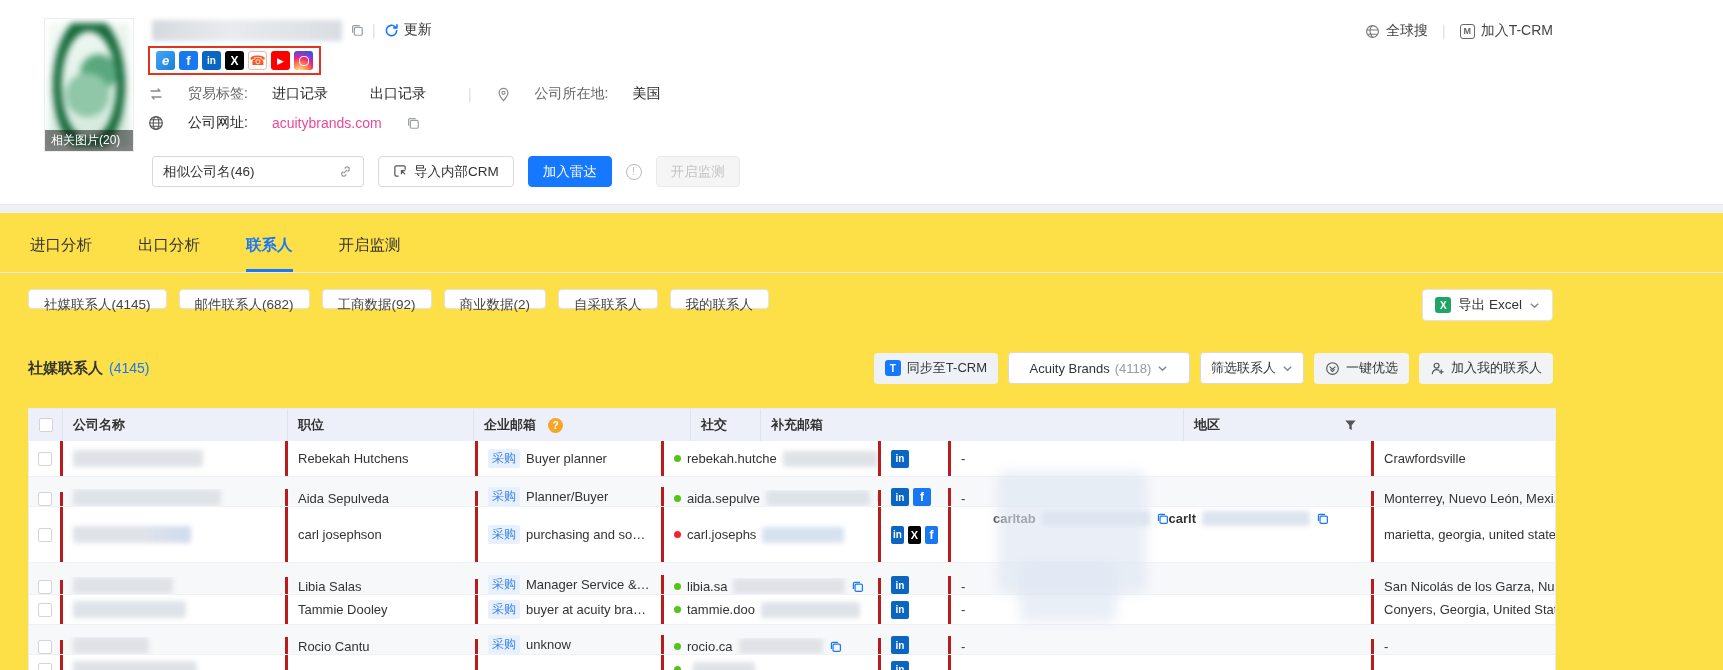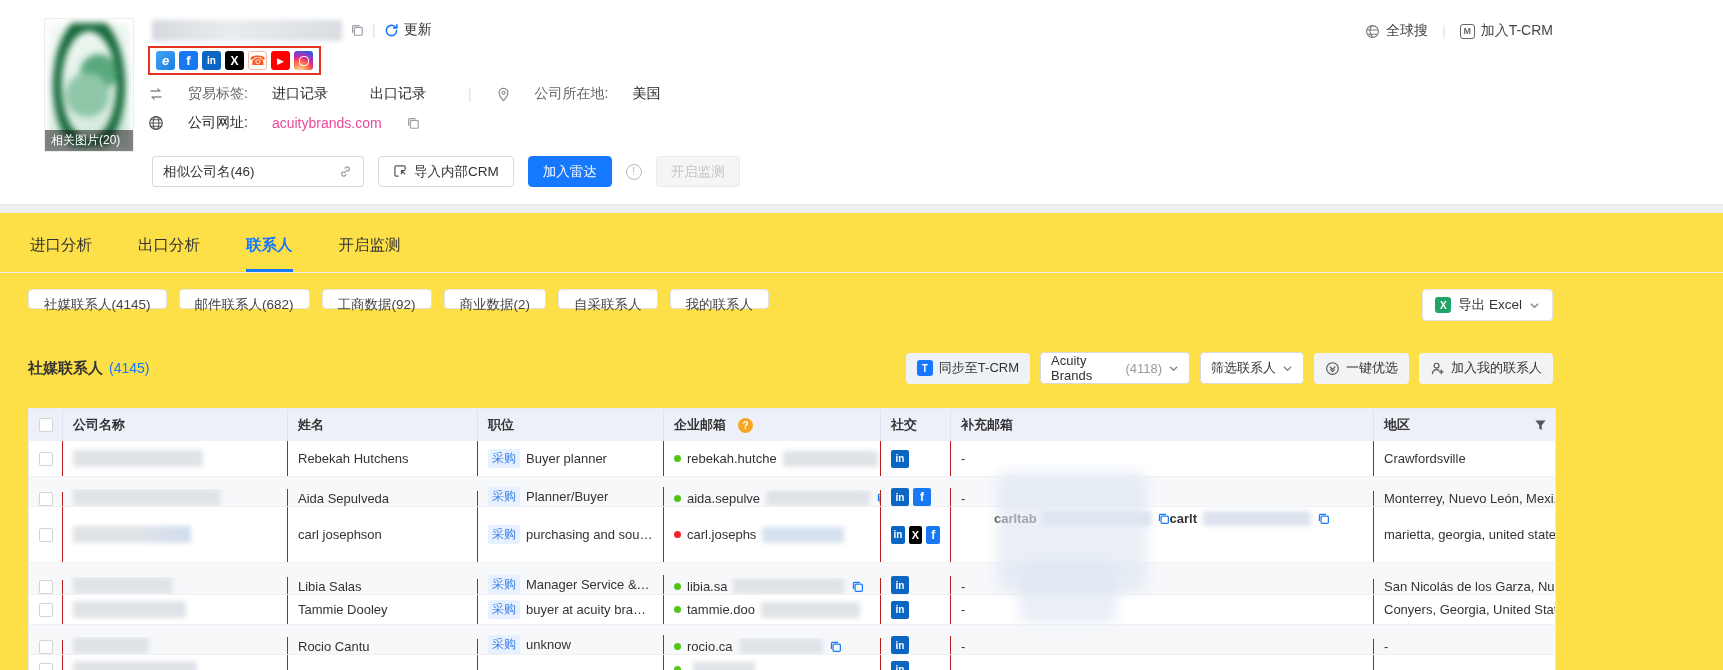--- a/index.html
+++ b/index.html
@@ -81,21 +81,21 @@
   .gray-btn { height:31px; background:#f2f3f5; border-radius:4px; display:flex; align-items:center; gap:6px; padding:0 11px; color:#333; cursor:pointer; }
   .chev { flex:none; }
 
   
   .table-wrap { position:absolute; top:195px; left:28px; width:1528px; bottom:0; overflow:hidden; border:1px solid #e9ebf2; border-bottom:0; background:#fff; }
   .thead { display:flex; background:#eef0f9; height:32px; align-items:stretch; font-weight:bold; color:#333; }
   .thead .cell { border-right:1px solid #dfe3f0; display:flex; align-items:center; }
   .thead .cell:last-child { border-right:0; }
   .trow { display:flex; min-height:30px; border-bottom:1px solid #f0f1f5; align-items:stretch; background:#fff; }
   .trow:nth-of-type(2n) { background:#f7f8fa;align-items:flex-end; }
-  .trow .cell { border-right:1px solid #b91c1c; display:flex; align-items:center; overflow:hidden; }
+  .trow .cell { border-right:3px solid #b91c1c; display:flex; align-items:center; overflow:hidden; }
   .trow .cell:last-child { border-right:0; }
   .cell { padding:0 10px; white-space:nowrap; }
   .c-check { width:34px; justify-content:center; padding:0; flex:none; }
   .c-company { width:225px; flex:none; }
   .c-name { width:190px; flex:none; }
   .c-pos { width:186px; flex:none; gap:6px; }
   .c-email { width:217px; flex:none; gap:6px; }
   .c-social { width:70px; flex:none; gap:4px; }
   .c-extra { width:423px; flex:none; }
   .c-region { width:183px; flex:none; }
@@ -288,21 +288,21 @@
     </div>
 
     <div class="toolbar-row">
       <span class="tb-title">社媒联系人</span>
       <span class="tb-count">(4145)</span>
       <div class="tb-controls">
         <div class="sync-btn">
           <span class="sync-ic">T</span>
           <span>同步至T-CRM</span>
         </div>
-        <div class="select-box" style="width:150px; justify-content:space-between;">
+        <div class="select-box" style="width:182px; justify-content:center;">
           <span style="display:flex; gap:5px; align-items:center;">
             <span>Acuity Brands</span>
             <span class="count-gray">(4118)</span>
           </span>
           <svg class="chev" width="11" height="11" viewBox="0 0 12 12">
               <path d="M2 4l4 4 4-4" fill="none" stroke="#888" stroke-width="1.5"></path>
             </svg>
         </div>
         <div class="select-box">
           <span>筛选联系人</span>
@@ -327,21 +327,20 @@
         </div>
       </div>
     </div>
 
     <div class="table-wrap">
       <div class="thead">
         <div class="cell c-check">
             <span class="checkbox"></span>
           </div>
         <div class="cell c-company">公司名称</div>
-        <div class="cell c-name">姓名</div>
         <div class="cell c-pos">职位</div>
         <div class="cell c-email">
           <span>企业邮箱</span>
           <span class="qmark">?</span>
         </div>
         <div class="cell c-social">社交</div>
         <div class="cell c-extra">补充邮箱</div>
         <div class="cell c-region">
           <span>地区</span>
           <svg width="13" height="13" viewBox="0 0 14 14">

